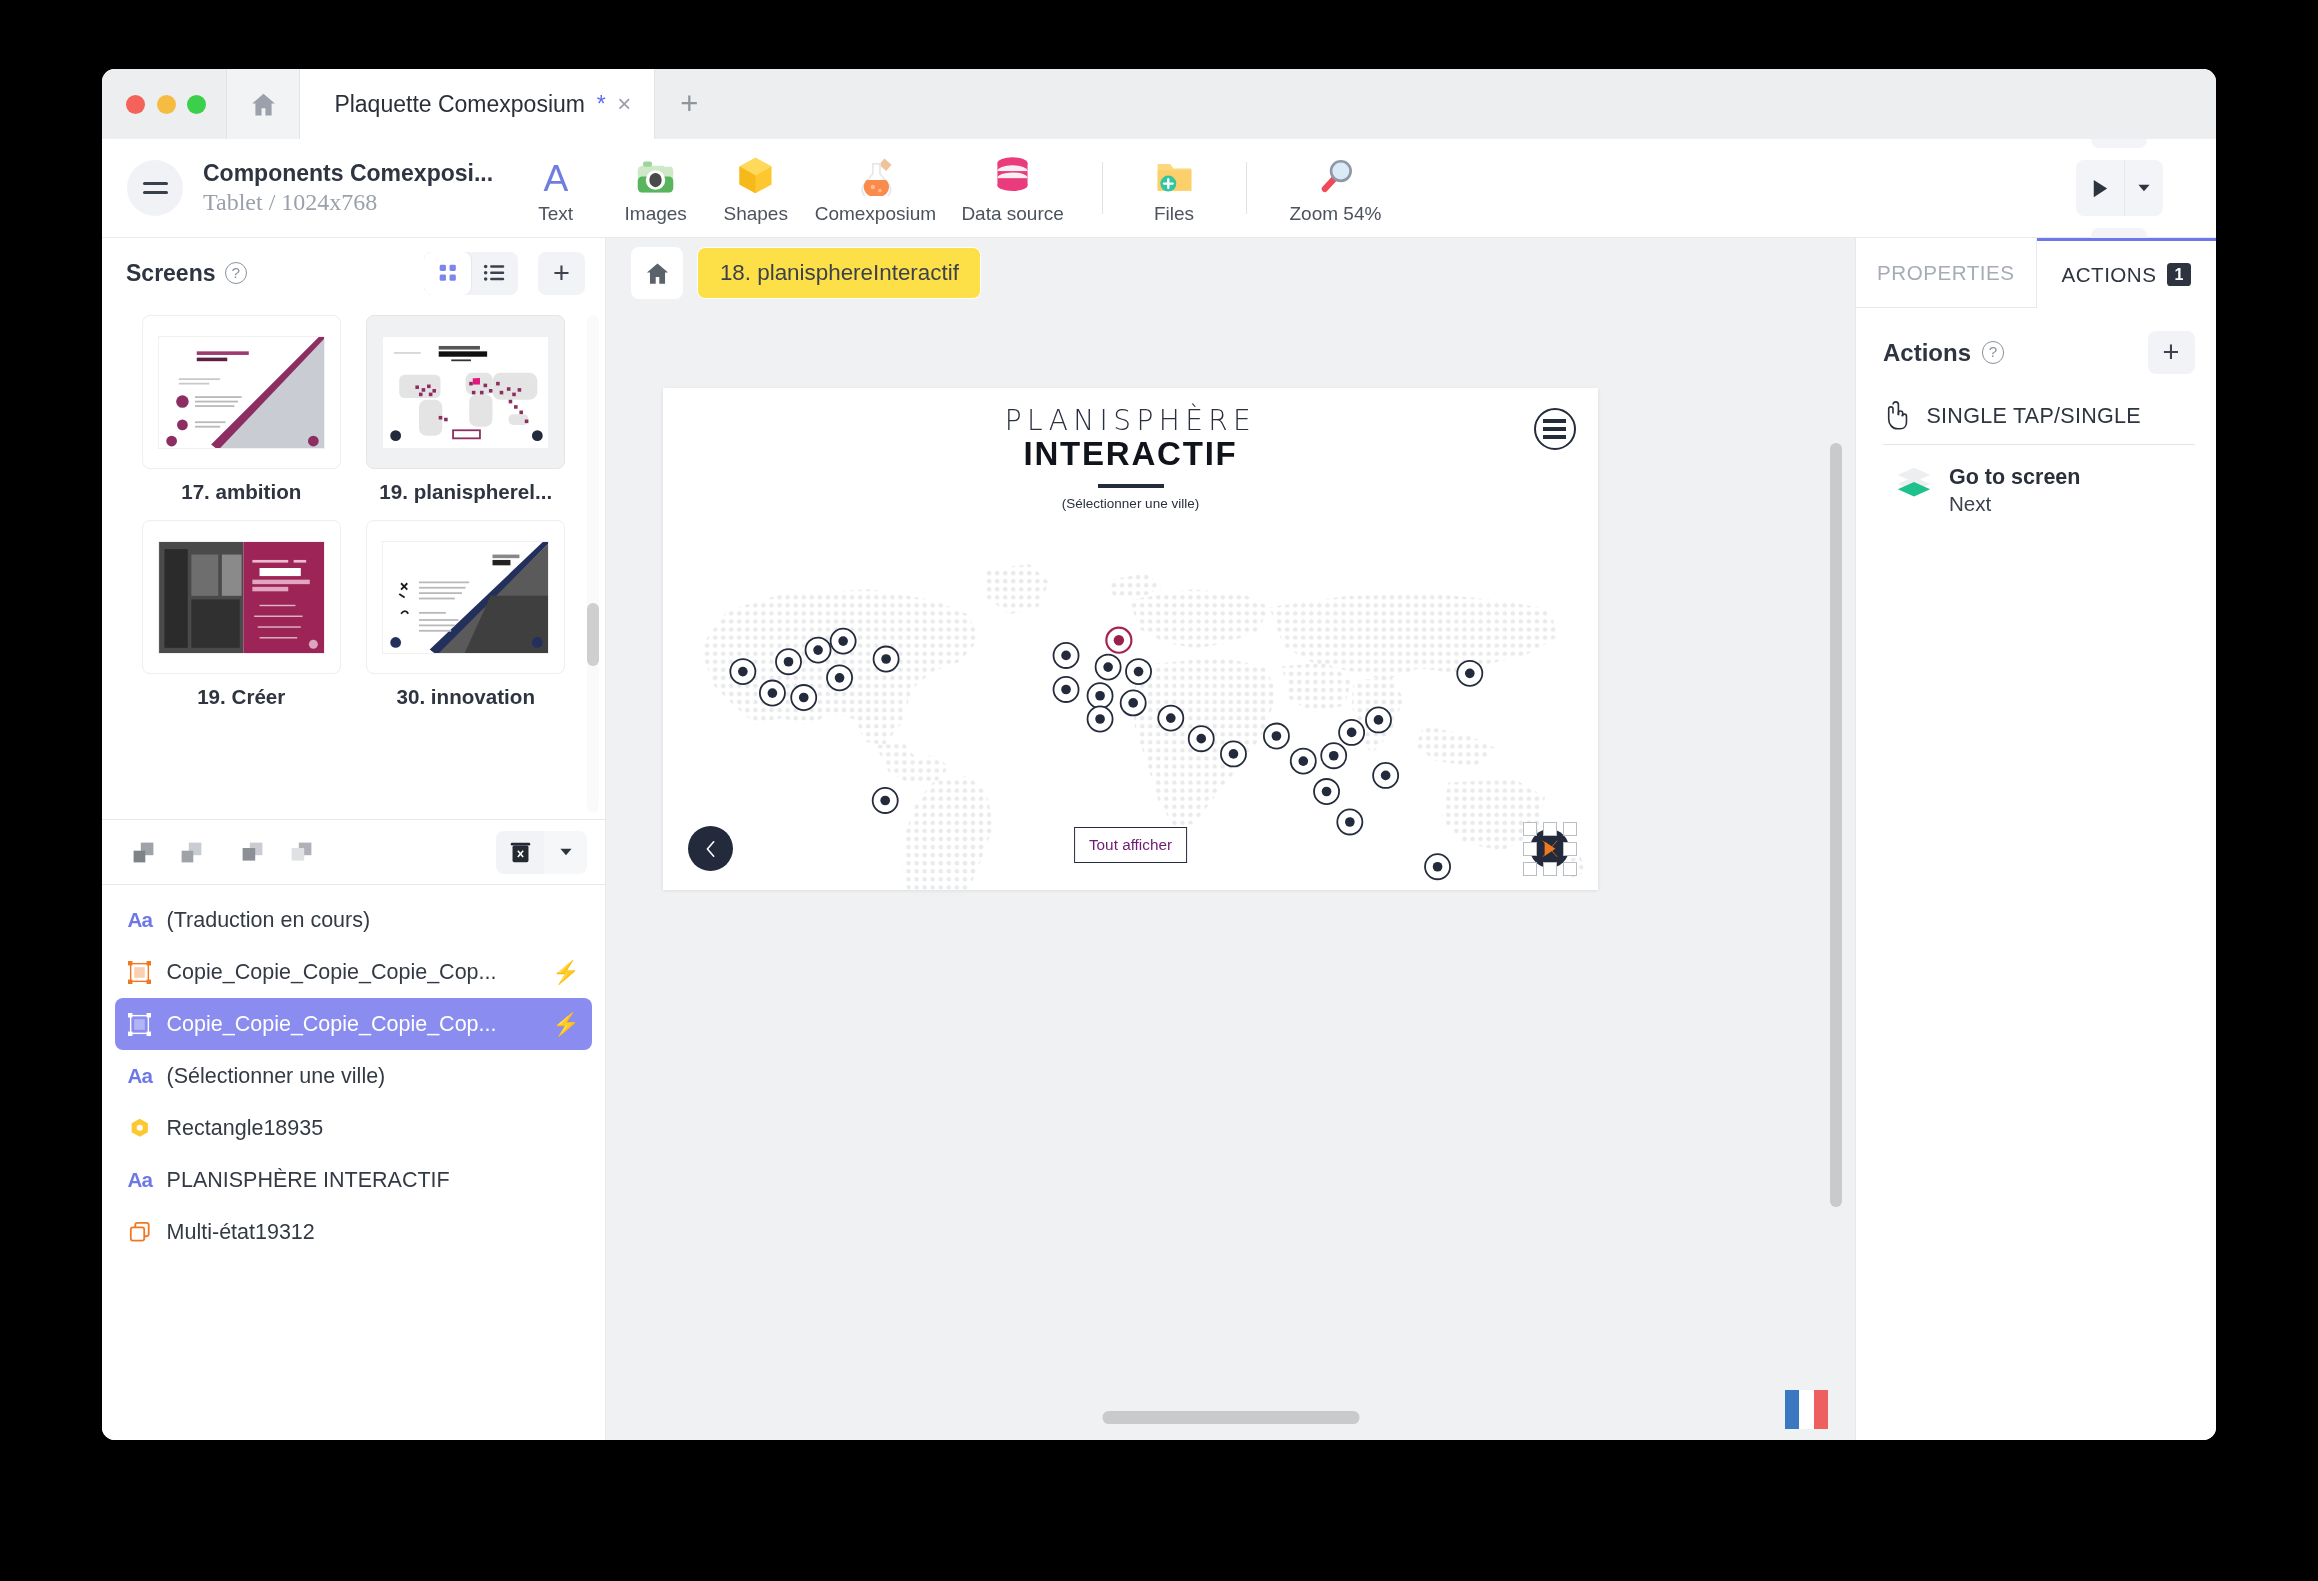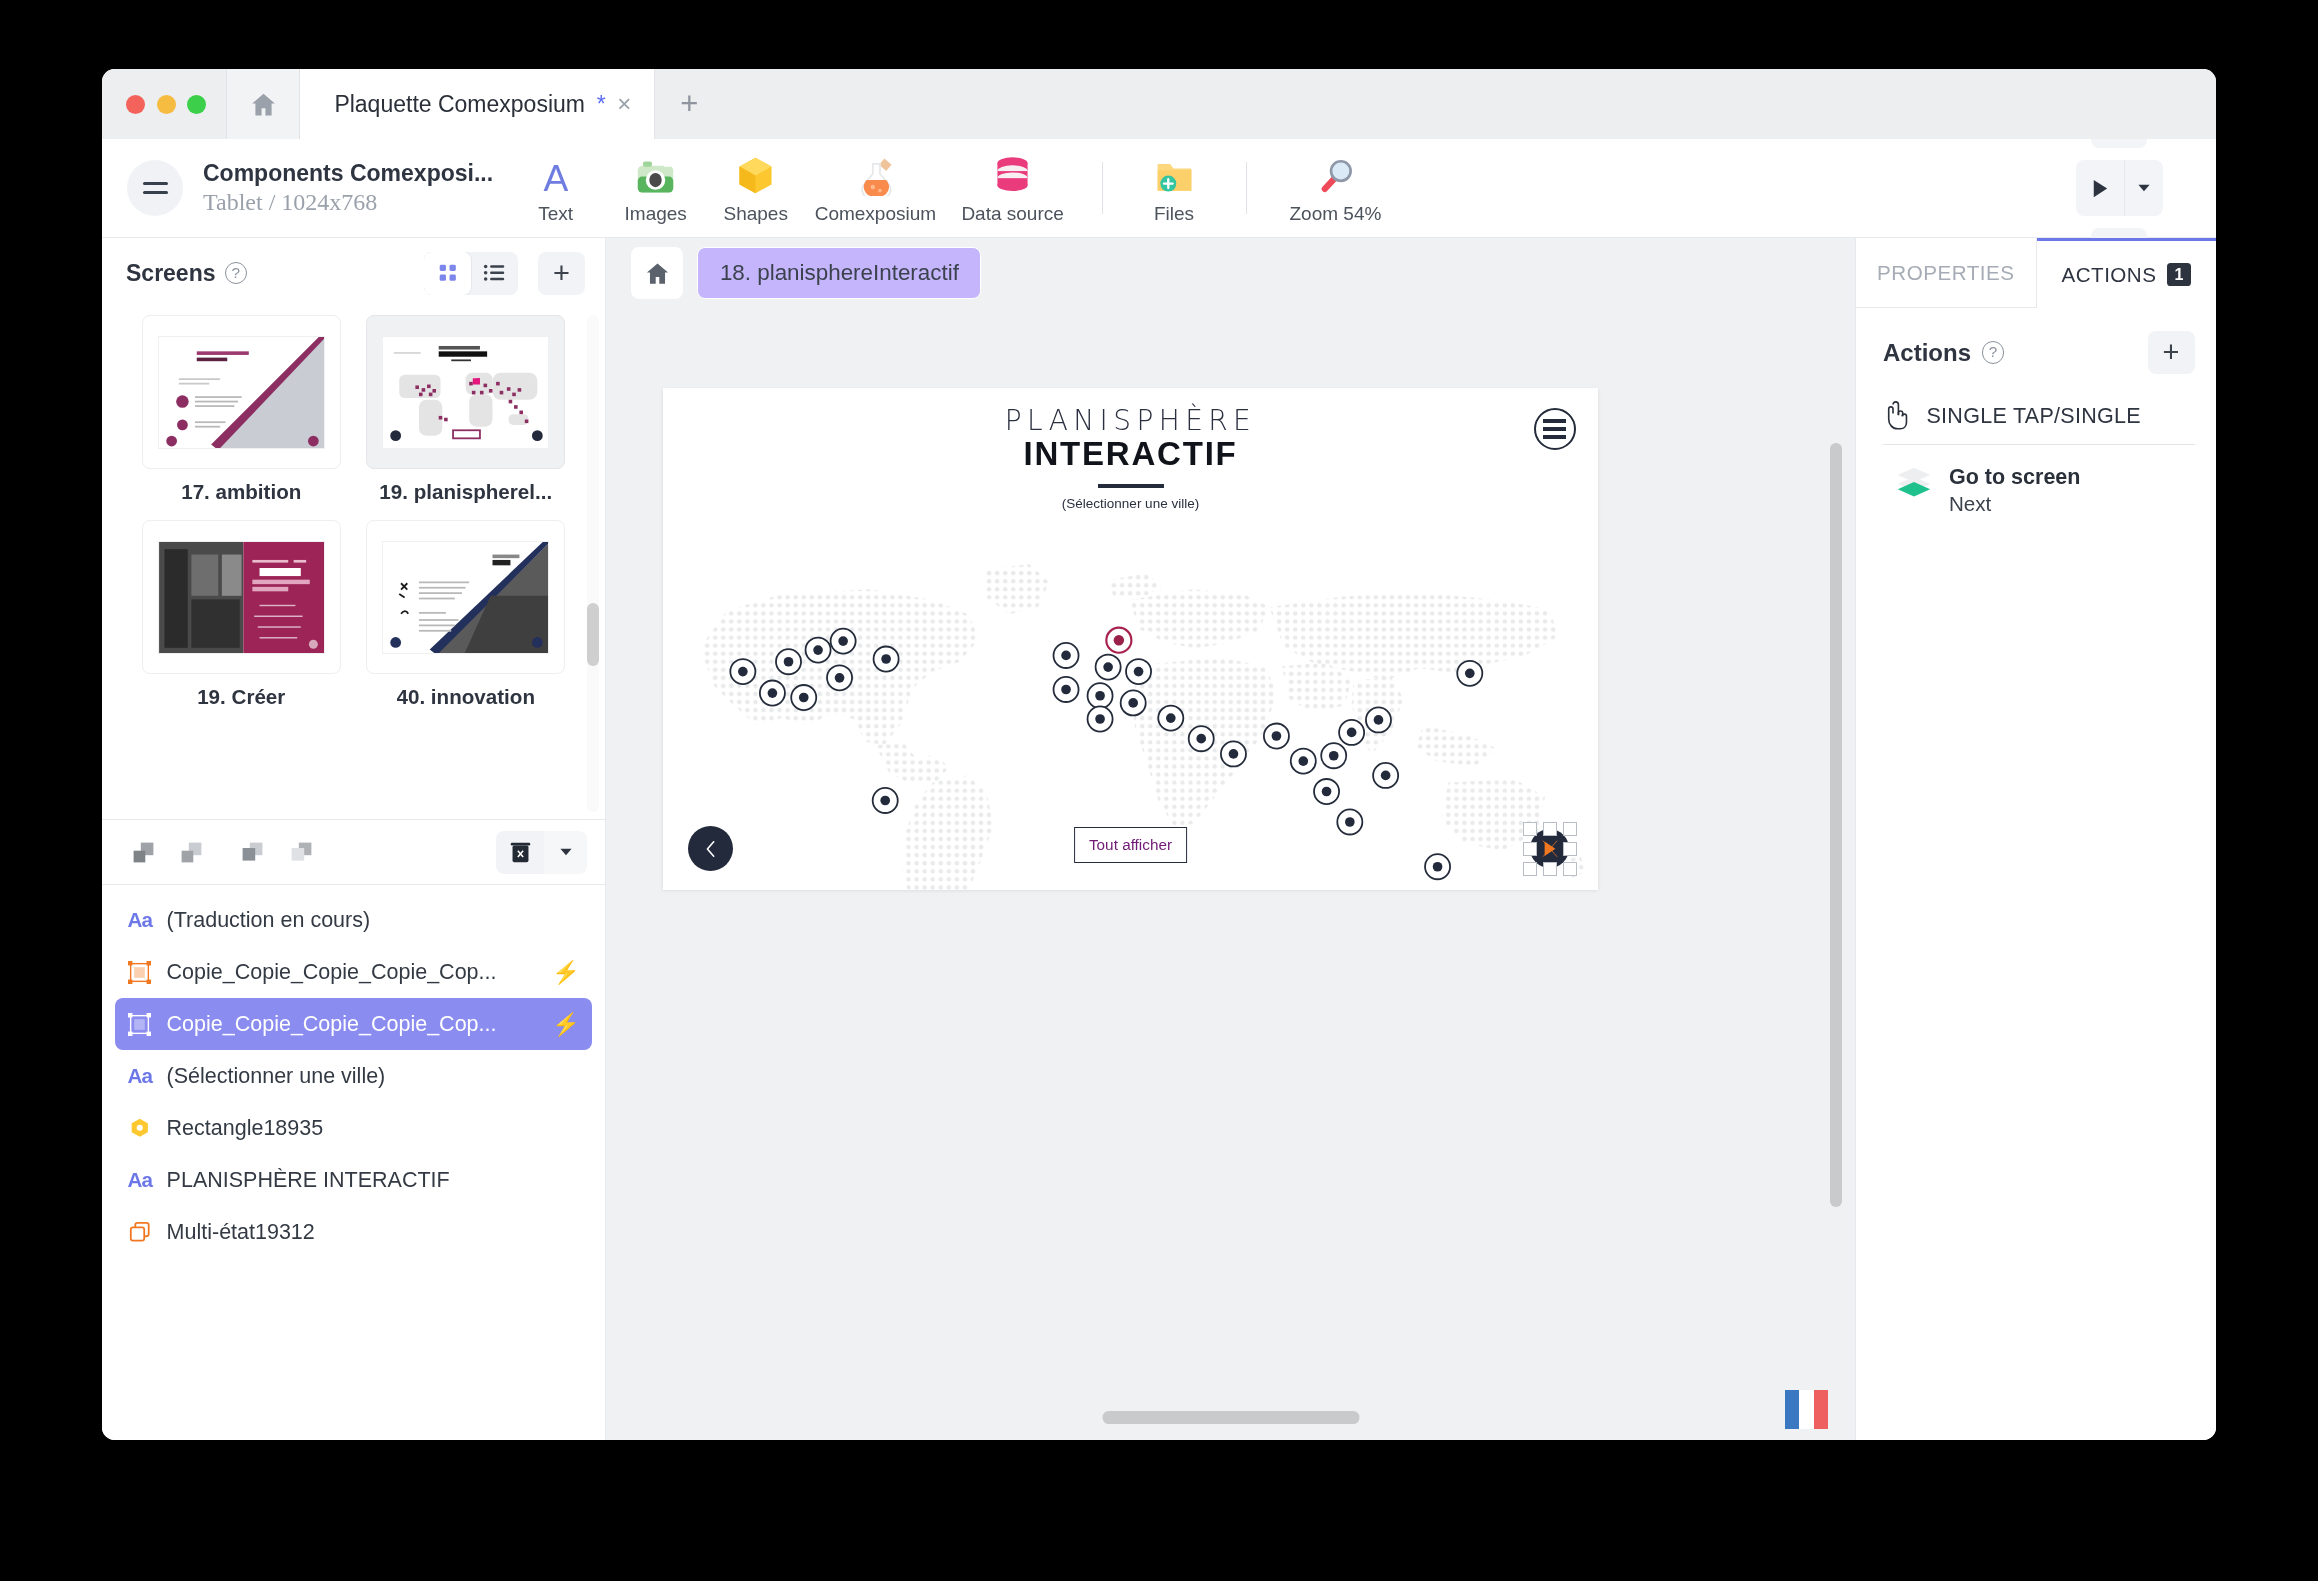--- a/index.html
+++ b/index.html
@@ -198,21 +198,21 @@
   .center {
     flex: 1; background: #f0f1f2; display: flex; flex-direction: column;
     min-width: 0; position: relative;
   }
   .canvas-head { height: 70px; display: flex; align-items: center; padding: 0 0 0 25px; gap: 14.4px; }
   .ch-home {
     width: 52px; height: 52px; background: #fff; border-radius: 8px;
     display: flex; align-items: center; justify-content: center; cursor: pointer;
   }
   .ch-crumb {
-    height: 52px; background: #c4b5fd; border: 1.8px solid #fff; border-radius: 8px;
+    height: 52px; background: #fde047; border: 1.8px solid #fff; border-radius: 8px;
     display: flex; align-items: center; padding: 0 21.5px;
     font-size: 22.4px; color: #3b424c; cursor: pointer;
   }
   .canvas-stage { flex: 1; position: relative; overflow: hidden; }
 
   .screen-card {
     position: absolute; left: 57px; top: 80px;
     width: 935px; height: 502px;
     background: #fff;
     box-shadow: 0 0.9px 3.6px rgba(0,0,0,.10);
@@ -628,21 +628,21 @@
                   <path d="M20 80c3-4 6-4 8 0" stroke="#1b1b1b" stroke-width="2" fill="none"></path>
                   <rect x="40" y="78" width="30" height="2" fill="#b9b9b9"></rect>
                   <rect x="40" y="86" width="44" height="2" fill="#b9b9b9"></rect>
                   <rect x="40" y="92" width="40" height="2" fill="#b9b9b9"></rect>
                   <rect x="40" y="98" width="36" height="2" fill="#b9b9b9"></rect>
                   <circle cx="14" cy="112" r="6" fill="#23305c"></circle>
                   <circle cx="172" cy="112" r="6" fill="#23305c"></circle>
                 </svg>
               </div>
             </div>
-            <span class="thumb-label">40. innovation</span>
+            <span class="thumb-label">30. innovation</span>
           </div>
 
         </div>
         <div class="panel-scroll">
             <i></i>
           </div>
       </div>
 
       <div class="layers-toolbar">
         <span class="lt-icon">

